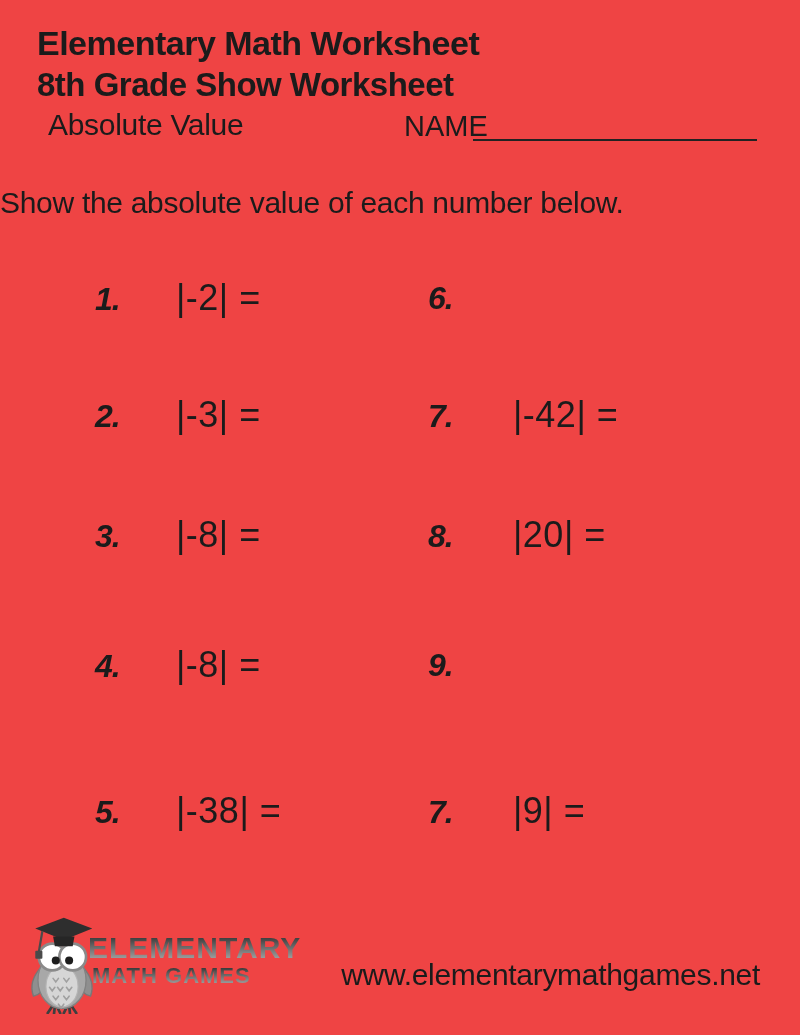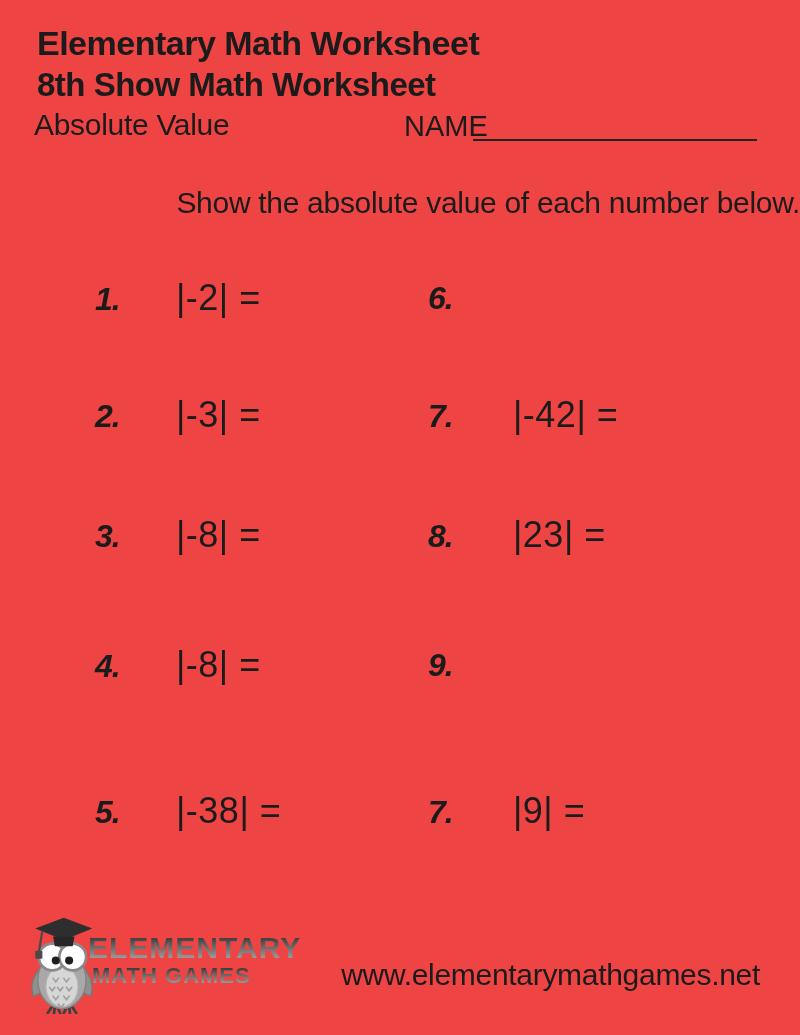--- a/index.html
+++ b/index.html
@@ -17,36 +17,36 @@
   
   .title1 {
     position: absolute; left: 37px; top: 24px;
     font-size: 34px; font-weight: 600; letter-spacing: -0.5px;
   }
   .title2 {
     position: absolute; left: 37px; top: 66px;
     font-size: 33px; font-weight: 600; letter-spacing: -0.5px;
   }
   .topic {
-    position: absolute; left: 34px; top: 108px;
+    position: absolute; left: 48px; top: 108px;
     font-size: 30px; font-weight: 400; letter-spacing: -0.3px;
   }
   .name-label {
     position: absolute; left: 404px; top: 110px;
     font-size: 29px; font-weight: 400;
   }
   .name-line {
     position: absolute; left: 473px; top: 139px;
     width: 284px; height: 0; border-bottom: 2px solid #222;
   }
 
   
   .instruction {
     position: absolute; left: 0; top: 186px; width: 800px;
-    text-align: right; font-size: 30px; font-weight: 400;
+    text-align: left; font-size: 30px; font-weight: 400;
     letter-spacing: -0.3px;
   }
 
   
   .problem {
     position: absolute;
     display: flex;
     align-items: baseline;
     height: 46px;
     line-height: 46px;
@@ -98,21 +98,21 @@
     position: absolute; right: 40px; top: 958px;
     font-size: 30px; font-weight: 400; letter-spacing: -0.3px;
   }
 </style>
 </head>
 <body>
 
 <div class="page">
 
   <div class="title1">Elementary Math Worksheet</div>
-  <div class="title2">8th Show Math Worksheet</div>
+  <div class="title2">8th Grade Show Worksheet</div>
   <div class="topic">Absolute Value</div>
   <div class="name-label">NAME</div>
   <div class="name-line"></div>
 
   <div class="instruction">Show the absolute value of each number below.</div>
 
   <div class="problem col-l row-1">
     <span class="pnum">1.</span>
     <span class="pexpr">|-2| =</span>
   </div>
@@ -135,21 +135,21 @@
 
   <div class="problem col-r row-1">
     <span class="pnum">6.</span>
   </div>
   <div class="problem col-r row-2">
     <span class="pnum">7.</span>
     <span class="pexpr">|-42| =</span>
   </div>
   <div class="problem col-r row-3">
     <span class="pnum">8.</span>
-    <span class="pexpr">|23| =</span>
+    <span class="pexpr">|20| =</span>
   </div>
   <div class="problem col-r row-4">
     <span class="pnum">9.</span>
   </div>
   <div class="problem col-r row-5">
     <span class="pnum">7.</span>
     <span class="pexpr">|9| =</span>
   </div>
 
   <svg class="owl" viewBox="0 0 76 110" aria-hidden="true">

